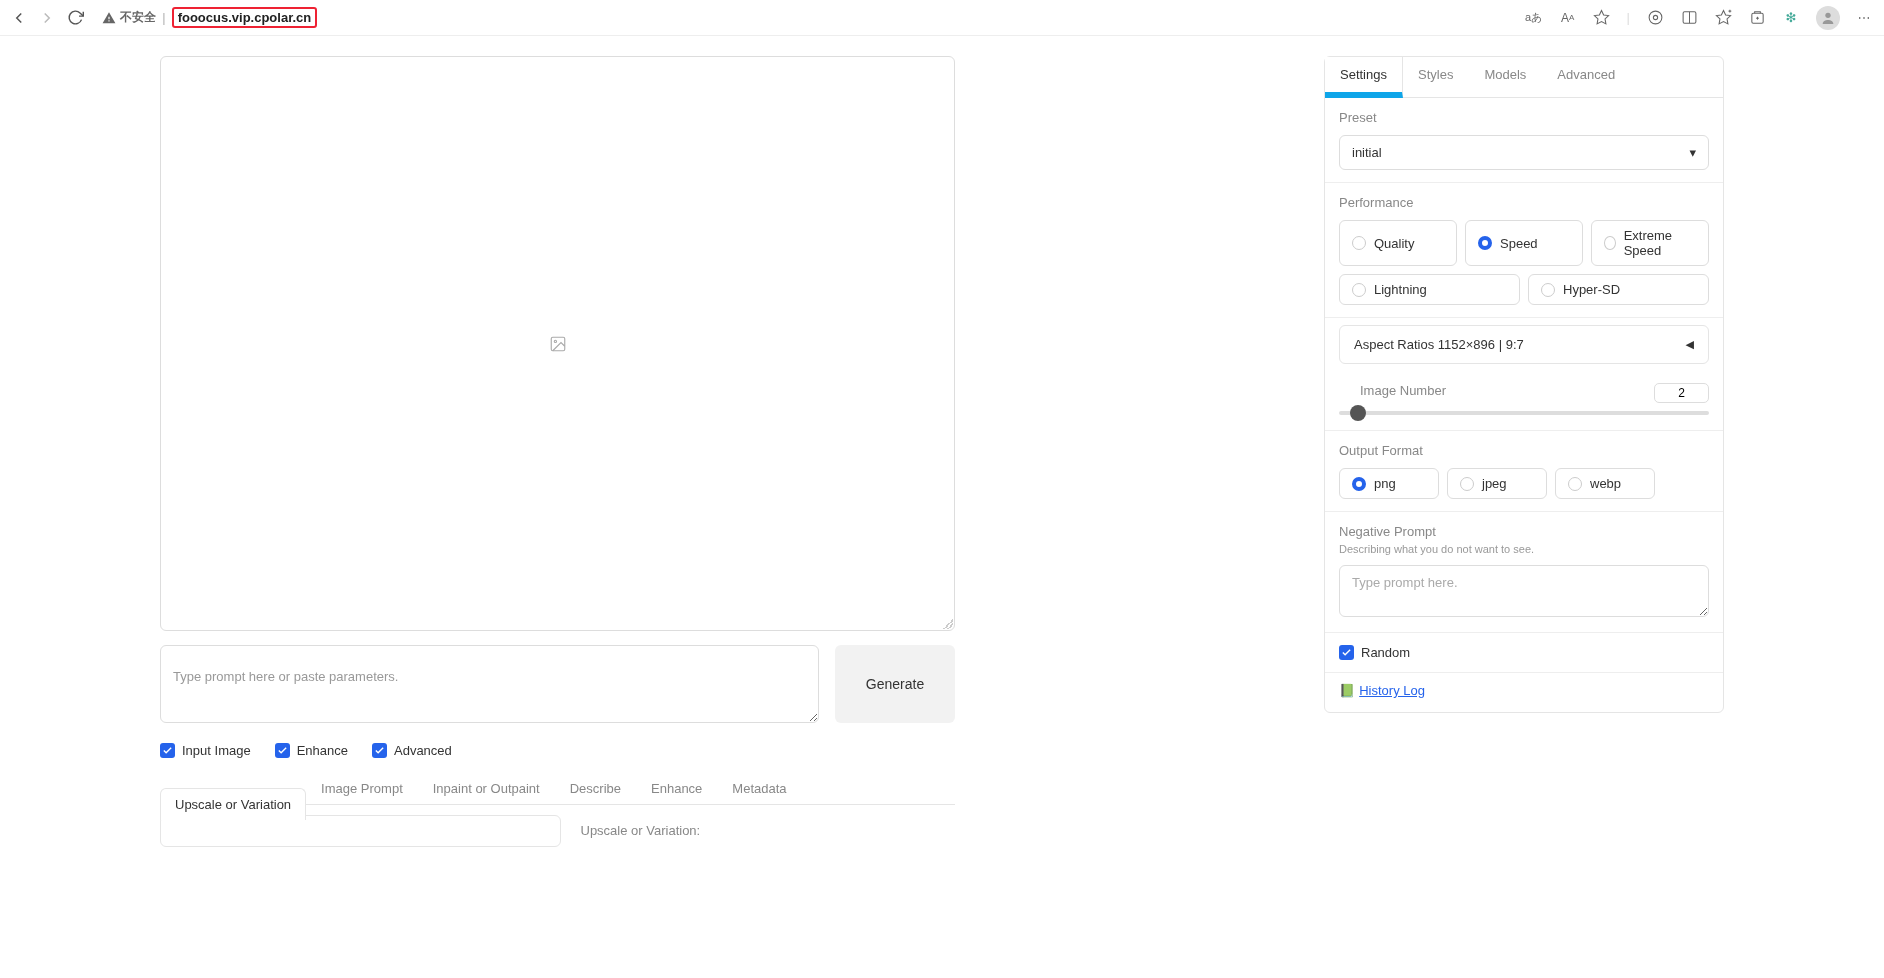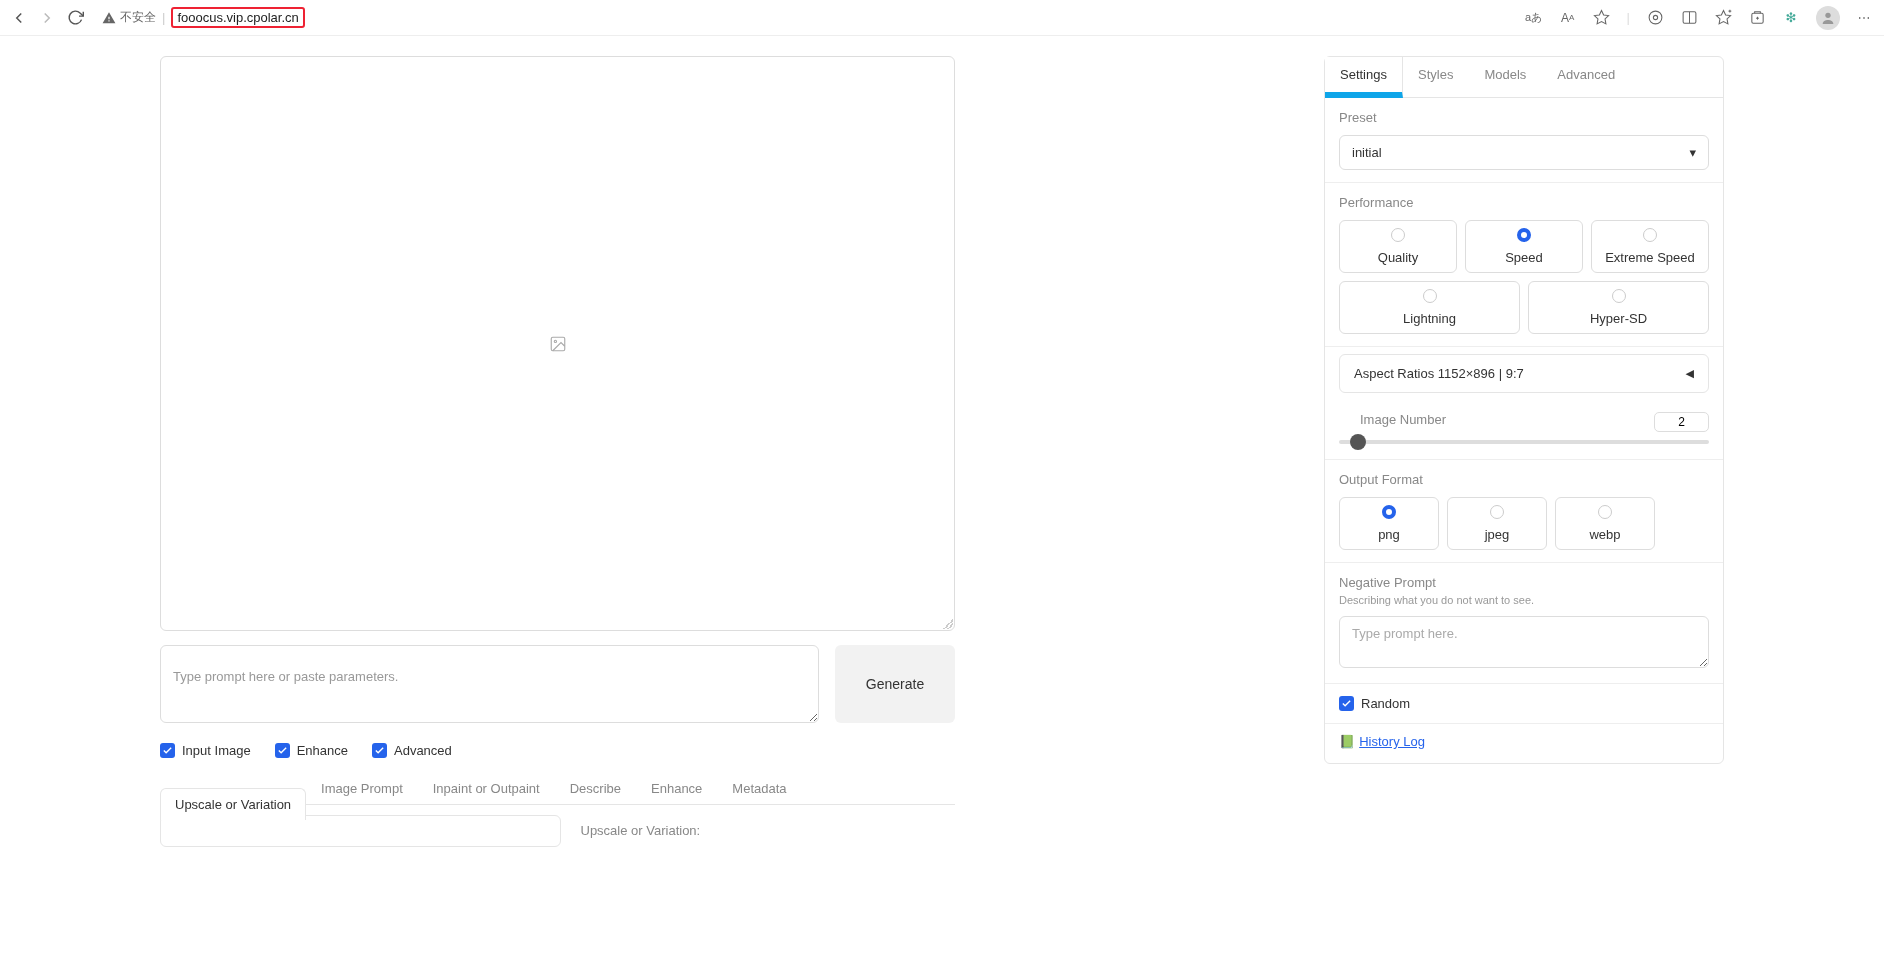--- a/index.html
+++ b/index.html
@@ -1,21 +1,21 @@
 <!DOCTYPE html>
 <html><head>
 <meta charset="utf-8">
 <style>
 * { margin: 0; padding: 0; box-sizing: border-box; font-family: -apple-system, BlinkMacSystemFont, "Segoe UI", Arial, sans-serif; }
 body { background: #fff; color: #333; font-size: 13px; }
 
 
 .browser-bar { height: 36px; display: flex; align-items: center; padding: 0 10px; gap: 10px; border-bottom: 1px solid #eee; }
 .nav-icon { width: 18px; height: 18px; display: flex; align-items: center; justify-content: center; color: #555; cursor: pointer; }
-.address { flex: 1; display: flex; align-items: center; gap: 6px; padding: 4px 8px; border-radius: 4px; background: #fff; }
+.address { flex: 1; display: flex; align-items: center; gap: 6px; padding: 4px 8px; border-radius: 4px; background: #fff; font-weight: bold; }
 .url-highlight { border: 2px solid #e23; padding: 1px 4px; border-radius: 3px; font-size: 13px; color: #222; }
 .insecure { color: #666; font-size: 12px; display: flex; align-items: center; gap: 4px; }
 .right-icons { display: flex; gap: 16px; align-items: center; }
 .avatar { width: 24px; height: 24px; border-radius: 50%; background: #ddd; display: flex; align-items: center; justify-content: center; }
 
 
 .page { display: flex; padding: 20px 160px; gap: 20px; align-items: flex-start; }
 .left-col { flex: 1; min-width: 0; }
 .right-col { width: 400px; }
 
@@ -46,21 +46,21 @@
 .tab { padding: 10px 15px; font-size: 13px; color: #888; cursor: pointer; border-right: 1px solid transparent; }
 .tab.active { color: #333; border-right: 1px solid #e5e5e5; background: #fff; border-bottom: 6px solid #0ea5e9; margin-bottom: -1px; }
 .section { border-bottom: 1px solid #eee; padding: 12px 14px; }
 .section:last-of-type { border-bottom: none; }
 .sec-label { font-size: 13px; color: #888; margin-bottom: 10px; }
 .sec-sub { font-size: 11px; color: #999; margin-top: -6px; margin-bottom: 10px; }
 
 .select { border: 1px solid #ddd; border-radius: 6px; padding: 9px 12px; display: flex; justify-content: space-between; align-items: center; cursor: pointer; font-size: 13px; }
 
 .radio-grid { display: flex; flex-wrap: wrap; gap: 8px; }
-.radio-pill { border: 1px solid #ddd; border-radius: 6px; padding: 7px 12px; display: flex; align-items: center; gap: 8px; cursor: pointer; font-size: 13px; min-width: 100px; flex-direction: column; }
+.radio-pill { border: 1px solid #ddd; border-radius: 6px; padding: 7px 12px; display: flex; align-items: center; gap: 8px; cursor: pointer; font-size: 13px; min-width: 100px; }
 .radio-pill.third { flex: 1 1 calc(33% - 8px); }
 .radio-dot { width: 14px; height: 14px; border-radius: 50%; border: 1px solid #ccc; display: inline-flex; align-items: center; justify-content: center; }
 .radio-pill.sel .radio-dot { border: 4px solid #2563eb; }
 
 .row { border: 1px solid #e5e5e5; border-radius: 6px; margin: 7px 14px; padding: 11px 14px; display: flex; justify-content: space-between; align-items: center; cursor: pointer; font-size: 13px; }
 .row .arrow { font-size: 11px; }
 
 .slider-row { display: flex; justify-content: space-between; align-items: flex-start; margin-left: 21px; }
 .num-input { width: 55px; border: 1px solid #ddd; border-radius: 5px; padding: 2px 6px; text-align: center; font-size: 12px; }
 .slider { width: 100%; margin-top: 4px; appearance: none; height: 4px; background: #ddd; border-radius: 2px; }

